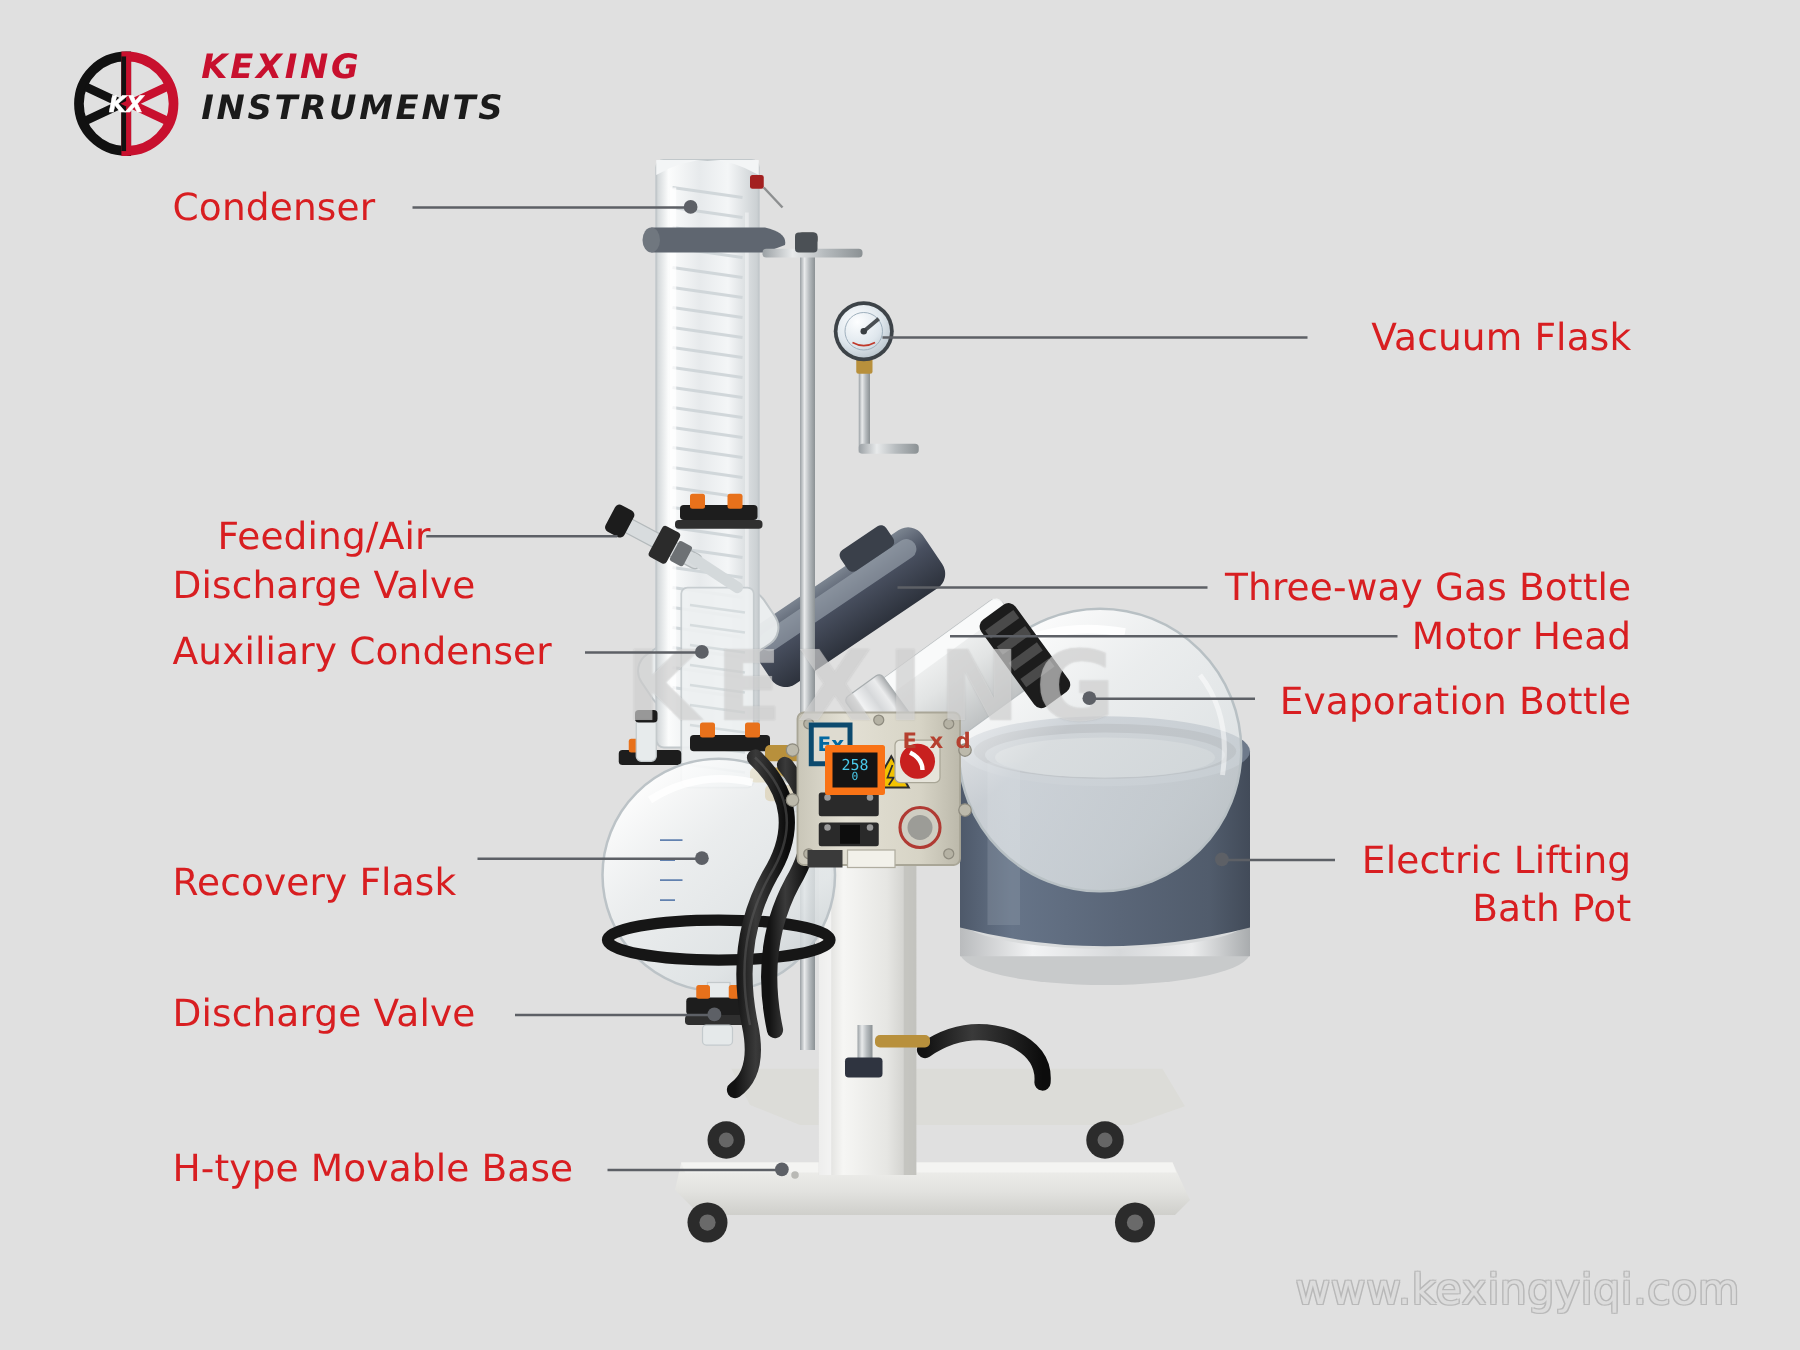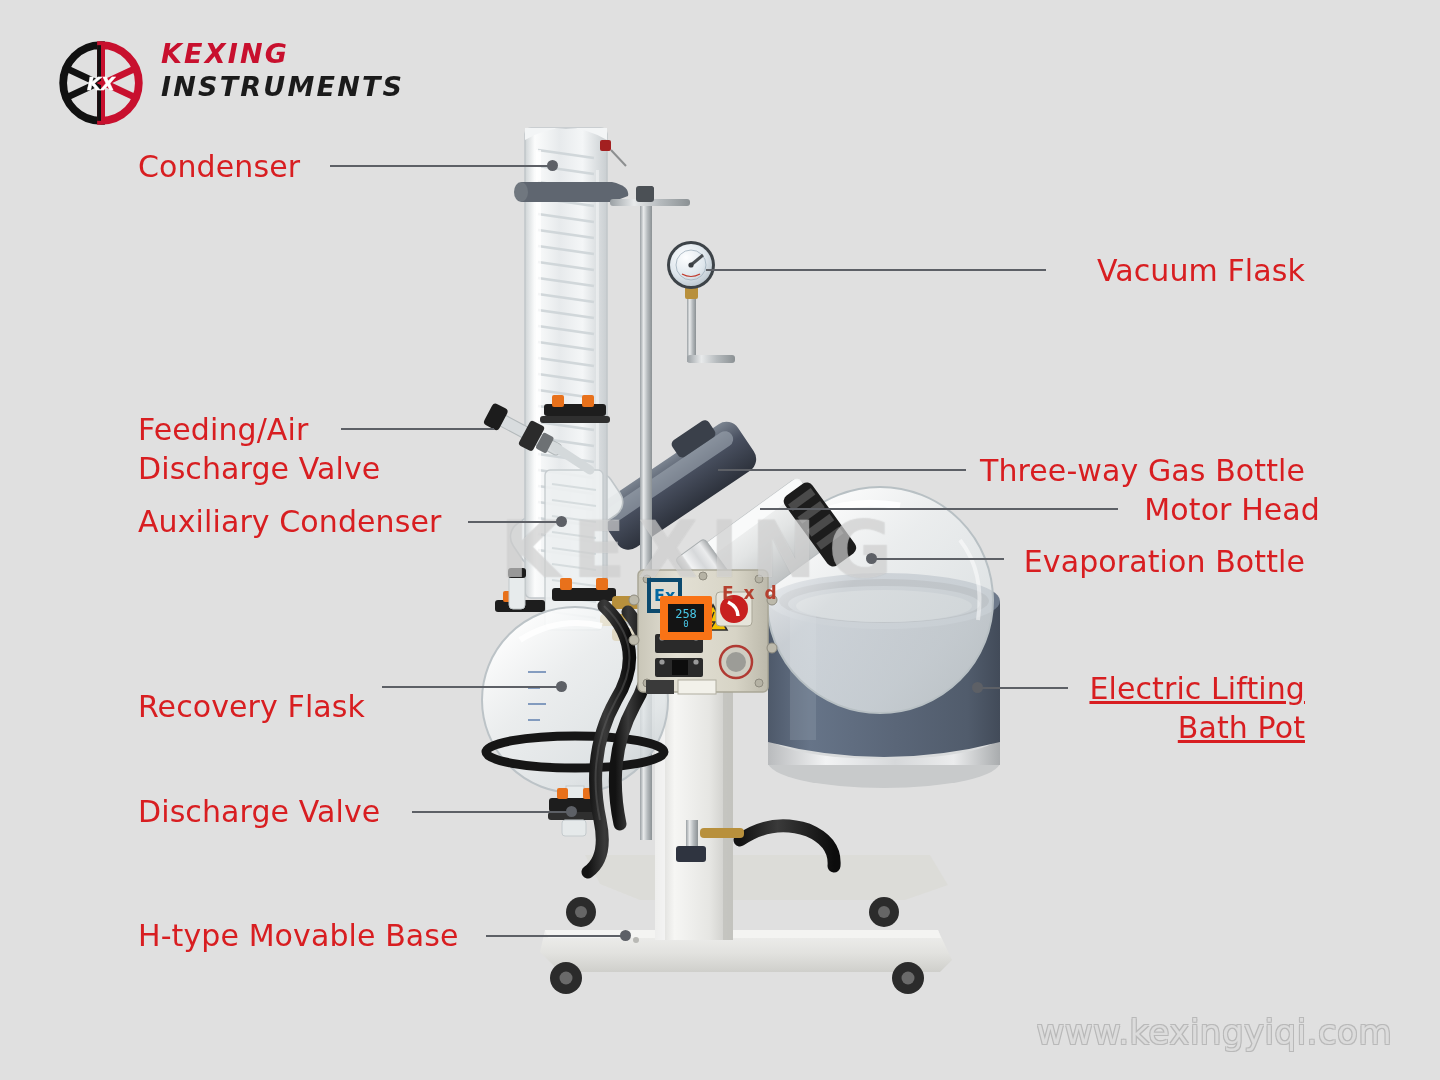--- a/index.html
+++ b/index.html
@@ -47,21 +47,21 @@
   
   .callout {
     position: absolute;
     color: #d81e21;
     font-size: 30px;
     line-height: 1.29;
     white-space: pre-line;
     font-family: "DejaVu Sans", sans-serif;
     letter-spacing: 0.1px;
   }
-  .callout.left  { text-align: left; }
+  .callout.left  { text-align: center; }
   .callout.right { text-align: right; }
 
   
   .leader {
     position: absolute;
     height: 2px;
     background: #5d6066;
   }
   .leader-dot {
     position: absolute;
@@ -113,21 +113,21 @@
   }
   #cp-exd {
     left: 686px; top: 583px;
     font-size: 17px; color: #b5402f; letter-spacing: 2px; margin-left: 36px;
   }
   #cp-display {
     position: absolute;
     left: 660px; top: 596px;
     width: 36px; height: 28px;
     background: #141414;
-    border: 8px solid #f97316;
+    border: 6px solid #f97316;
     border-radius: 2px;
     display: flex; flex-direction: column;
     align-items: center; justify-content: center;
     line-height: 1;
   }
   #cp-display .v1 { color:#49c8e8; font-size: 12px; font-family:"DejaVu Sans Mono", monospace; }
   #cp-display .v2 { color:#49c8e8; font-size: 9px; font-family:"DejaVu Sans Mono", monospace; }
 </style>
 </head>
 <body>
@@ -518,27 +518,27 @@
   <div class="callout left" style="left:138px; top:917px;">H-type Movable Base</div>
   <div class="leader" style="left:486px; top:935px; width:140px;"></div>
   <div class="leader-dot" style="left:620px; top:930px;"></div>
 
   <div class="callout right" style="right:135px; top:252px; width:420px;">Vacuum Flask</div>
   <div class="leader" style="left:706px; top:269px; width:340px;"></div>
 
   <div class="callout right" style="right:135px; top:452px; width:460px;">Three-way Gas Bottle</div>
   <div class="leader" style="left:718px; top:469px; width:248px;"></div>
 
-  <div class="callout right" style="right:120px; top:491px; width:460px;">Motor Head</div>
+  <div class="callout right" style="right:135px; top:491px; width:460px;">Motor Head</div>
   <div class="leader" style="left:760px; top:508px; width:358px;"></div>
 
   <div class="callout right" style="right:135px; top:543px; width:460px;">Evaporation Bottle</div>
   <div class="leader" style="left:872px; top:558px; width:132px;"></div>
   <div class="leader-dot" style="left:866px; top:553px;"></div>
 
-  <div class="callout right" style="right:135px; top:670px; width:460px;text-decoration:underline;">Electric Lifting
+  <div class="callout right" style="right:135px; top:670px; width:460px;">Electric Lifting
 Bath Pot</div>
   <div class="leader" style="left:978px; top:687px; width:90px;"></div>
   <div class="leader-dot" style="left:972px; top:682px;"></div>
 
   <div id="watermark">www.kexingyiqi.com</div>
 
 </div>
 
 </body></html>

